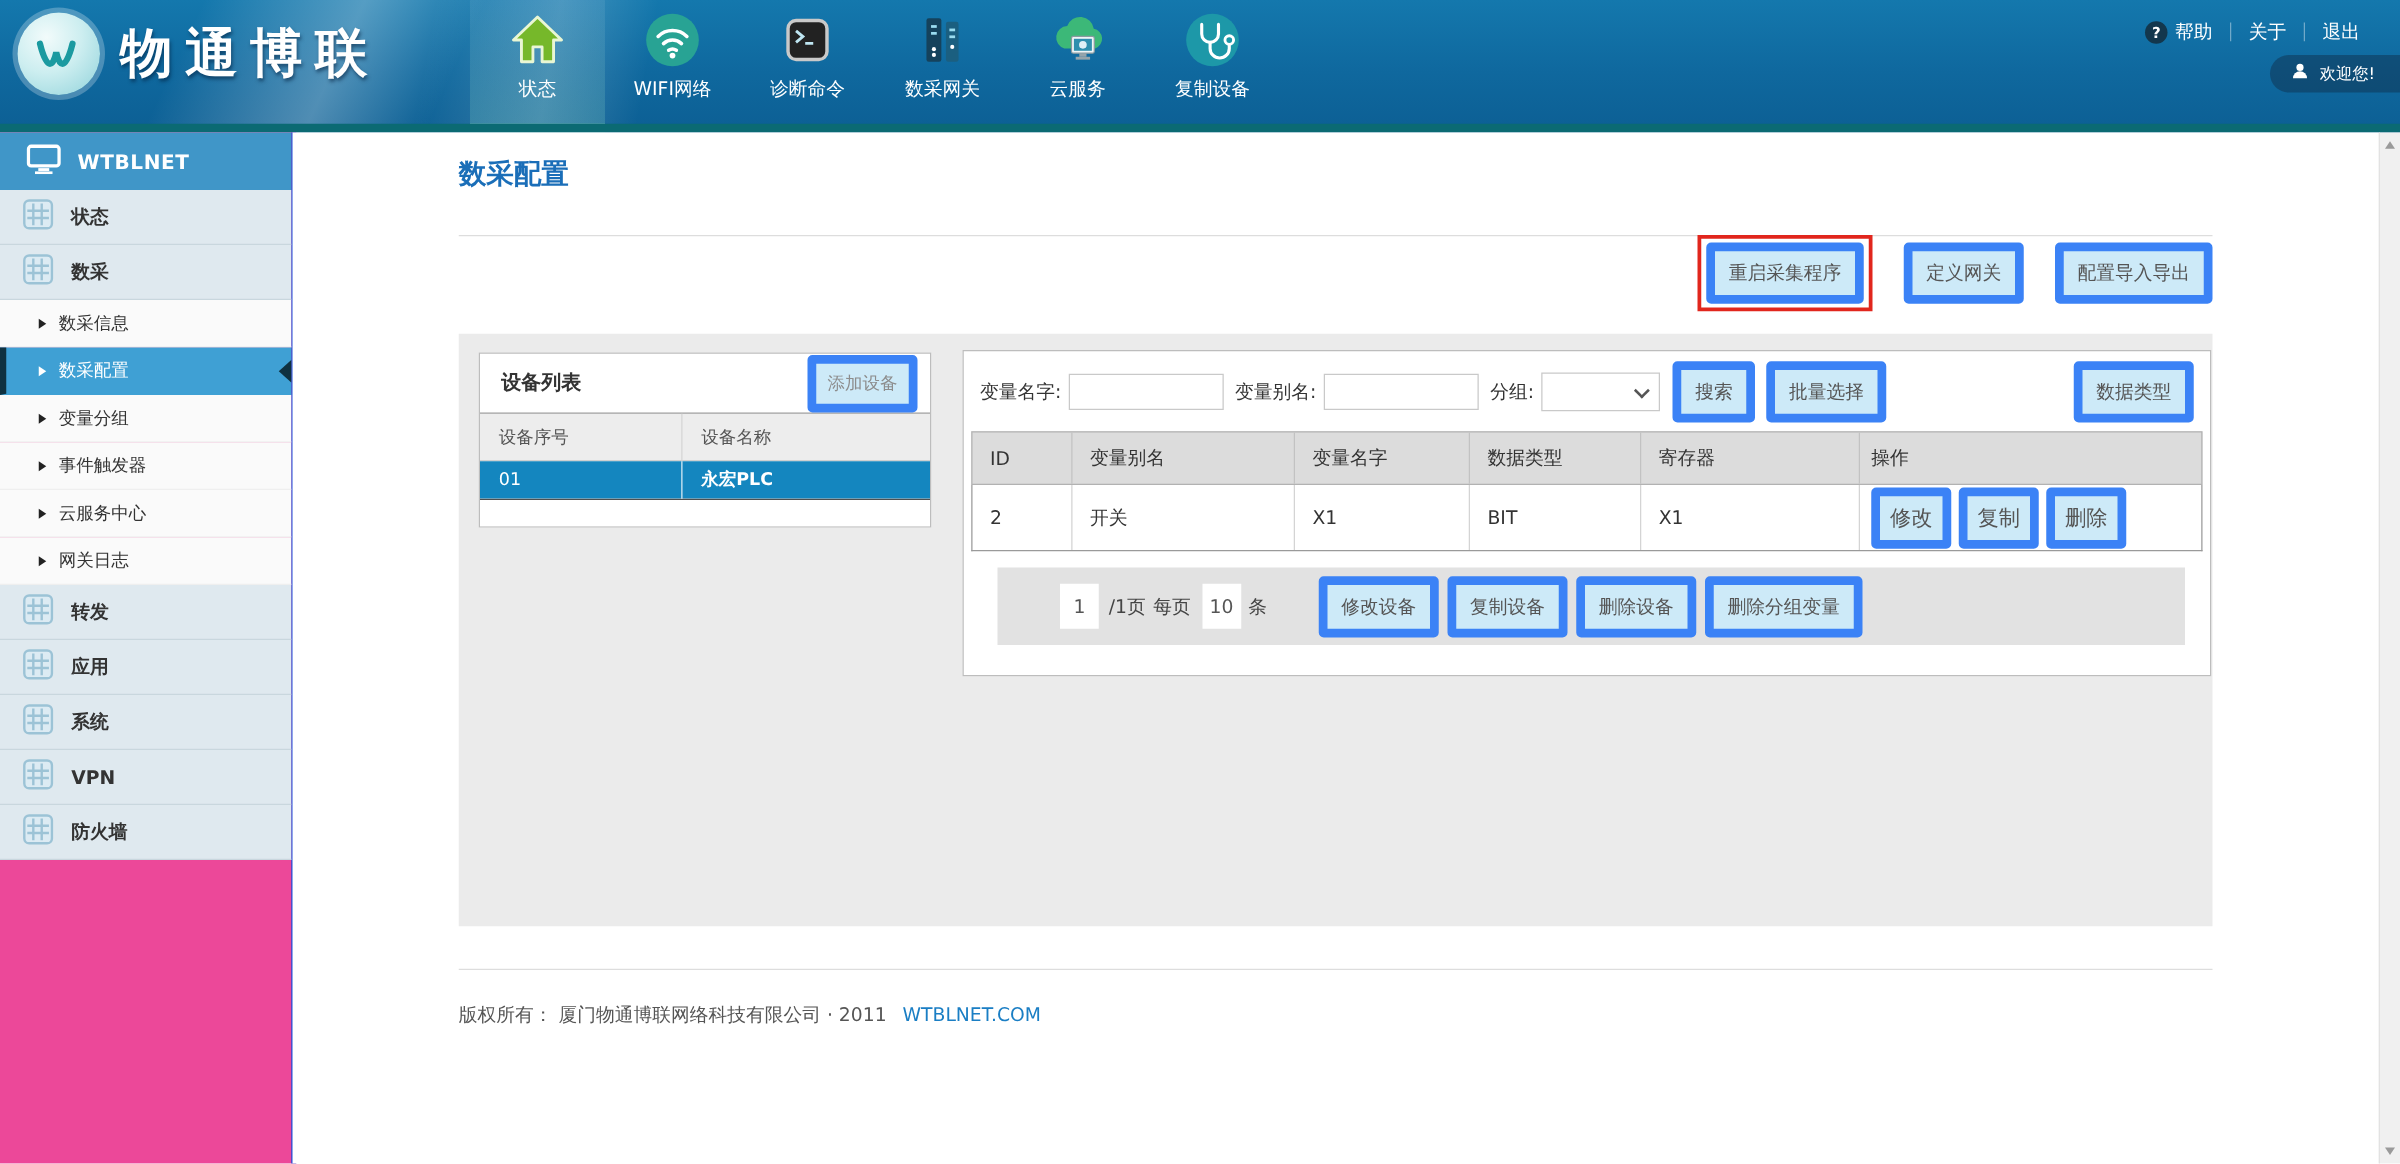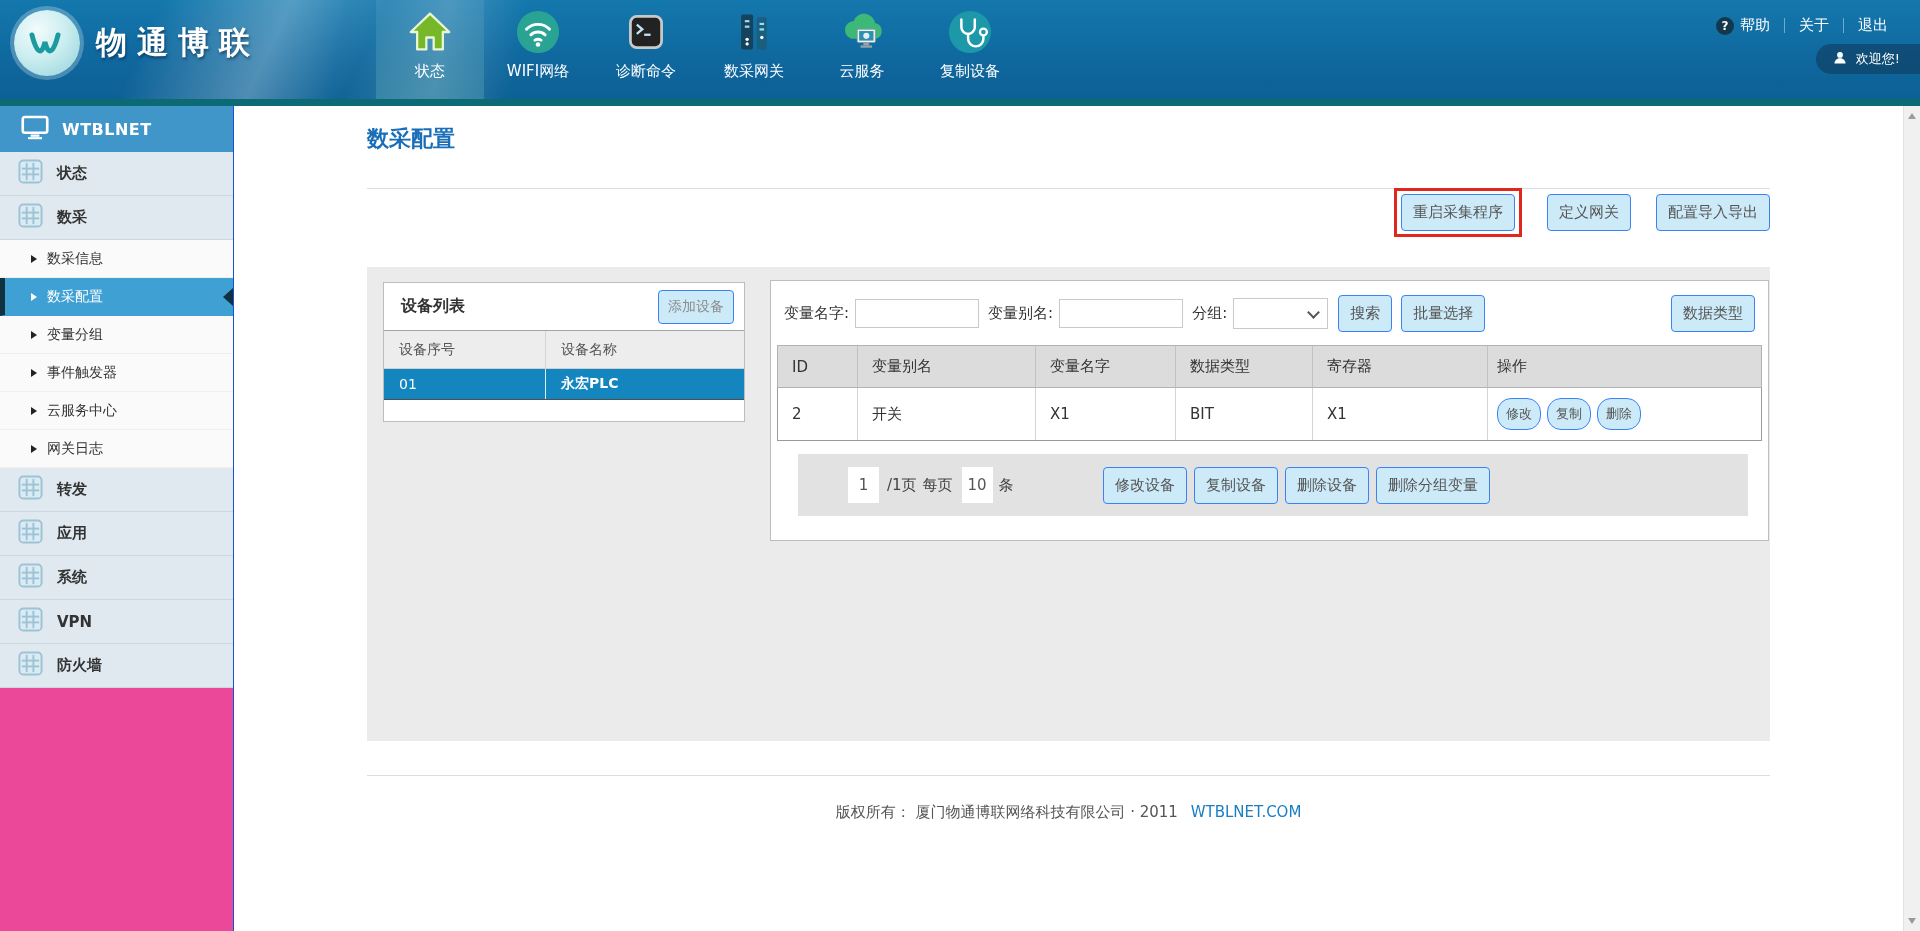--- a/index.html
+++ b/index.html
@@ -10,21 +10,21 @@
   .header{position:absolute;left:0;top:0;width:1920px;height:106px;
           background:linear-gradient(180deg,#1478ad 0%,#0f689e 55%,#0c5f94 100%);overflow:hidden;}
   .header .streak{position:absolute;left:-80px;top:0;width:760px;height:106px;pointer-events:none;
           background:linear-gradient(115deg,transparent 30%,rgba(255,255,255,.28) 46%,transparent 58%),
                      linear-gradient(100deg,transparent 55%,rgba(255,255,255,.18) 68%,transparent 78%);}
   .teal-strip{position:absolute;left:0;bottom:0;width:1920px;height:7px;background:#0b6a73;}
   .logo{position:absolute;left:14px;top:10px;display:flex;align-items:center;gap:16px;}
   .logo-circle{width:66px;height:66px;border-radius:50%;
           background:radial-gradient(circle at 35% 30%,#f2fbfb 0%,#cdeef0 45%,#8fd2da 100%);
           box-shadow:0 0 0 4px rgba(255,255,255,.25);display:flex;align-items:center;justify-content:center;}
-  .brand-text{color:#fff;font-size:31px;font-weight:bold;letter-spacing:10px;
+  .brand-text{color:#fff;font-size:42px;font-weight:bold;letter-spacing:10px;
           text-shadow:1px 2px 3px rgba(0,30,60,.55);}
   .nav{position:absolute;left:376px;top:0;height:106px;display:flex;}
   .nav-tab{width:108px;height:106px;position:relative;display:flex;flex-direction:column;
            align-items:center;cursor:pointer;}
   .nav-tab .nicon{margin-top:8px;width:48px;height:48px;display:flex;align-items:center;justify-content:center;}
   .nav-tab .nlabel{margin-top:6px;color:#fff;font-size:15px;}
   .nav-tab.active{background:linear-gradient(180deg,rgba(255,255,255,.07),rgba(140,220,196,.22));}
   .nav-tab.active .underline{position:absolute;left:0;bottom:0;width:108px;height:7px;background:#8edcc3;}
   .top-links{position:absolute;top:16px;right:32px;display:flex;align-items:center;gap:14px;
              color:#fff;font-size:15px;}
@@ -54,24 +54,24 @@
   .sub-item.active .tri-right{border-left-color:#fff;}
   .notch{position:absolute;right:0;top:50%;margin-top:-9px;width:0;height:0;
          border-right:10px solid #0f3140;border-top:9px solid transparent;border-bottom:9px solid transparent;}
 
   
   .main{position:absolute;left:234px;top:106px;right:17px;bottom:0;background:#fff;}
   .page-title{position:absolute;left:133px;top:18px;font-size:22px;font-weight:bold;color:#1a6eb8;}
   .hr1{position:absolute;left:133px;top:82px;width:1403px;height:1px;background:#ddd;}
   .toolbar{position:absolute;left:133px;top:85px;width:1403px;display:flex;justify-content:flex-end;
            align-items:flex-start;gap:25px;}
-  .btn{background:#cdeaf8;border:1px solid #3b82f6;border-radius:4px;color:#555;
+  .btn{background:#cdeaf8;border:7px solid #3b82f6;border-radius:4px;color:#555;
        font-size:15px;padding:8px 11px;cursor:pointer;white-space:nowrap;
        font-family:Liberation Mono, monospace;}
-  .btn-sm{font-size:13px;padding:6px 8px;border-radius:14px;}
+  .btn-sm{font-size:17px;padding:6px 8px;}
   .btn-muted{color:#8d8d8d;font-size:14px;padding:7px 9px;}
   .red-wrap{border:3px solid #e1261d;padding:3px 4px;margin-top:-3px;}
   .toolbar .btn{margin-top:3px;}
   .red-wrap .btn{margin-top:0;}
 
   .graybox{position:absolute;left:133px;top:161px;width:1403px;height:474px;background:#ebebeb;}
 
   
   .device-panel{position:absolute;left:16px;top:15px;width:362px;background:#fff;
                 border:1px solid #bdbdbd;box-sizing:border-box;}
@@ -112,21 +112,21 @@
   .w-reg{width:175px;}.w-op{flex:1;border-right:none !important;gap:6px;padding-left:9px !important;}
   .pagerow{margin:13px 20px 0 27px;height:62px;background:#e2e2e2;display:flex;align-items:center;
            padding:0 258px 0 50px;font-size:15px;color:#444;box-sizing:border-box;}
   .pg{width:27px;height:34px;border:none;background:#fff;text-align:center;font-size:15px;
       color:#555;font-family:inherit;}
   .pg2{margin-left:9px;margin-right:6px;}
   .pagetext{margin:0 6px 0 8px;}
   .pagebtns{margin-left:auto;display:flex;gap:7px;}
 
   .hr2{position:absolute;left:133px;top:669px;width:1403px;height:1px;background:#ddd;}
-  .footer{position:absolute;left:133px;top:697px;width:1403px;text-align:center;font-size:15px;color:#555;}
+  .footer{position:absolute;left:133px;top:697px;width:1403px;font-size:15px;color:#555;}
   .footer a{color:#1a7ec4;text-decoration:none;margin-left:8px;cursor:pointer;}
 
   
   .scrollbar{position:absolute;right:0;top:106px;width:17px;bottom:0;background:#f0f0f0;
              border-left:1px solid #e2e2e2;box-sizing:border-box;}
   .sb-up{position:absolute;top:7px;left:4px;width:0;height:0;border-bottom:6px solid #9a9a9a;
          border-left:4px solid transparent;border-right:4px solid transparent;cursor:pointer;}
   .sb-down{position:absolute;bottom:7px;left:4px;width:0;height:0;border-top:6px solid #9a9a9a;
          border-left:4px solid transparent;border-right:4px solid transparent;cursor:pointer;}
 </style>

